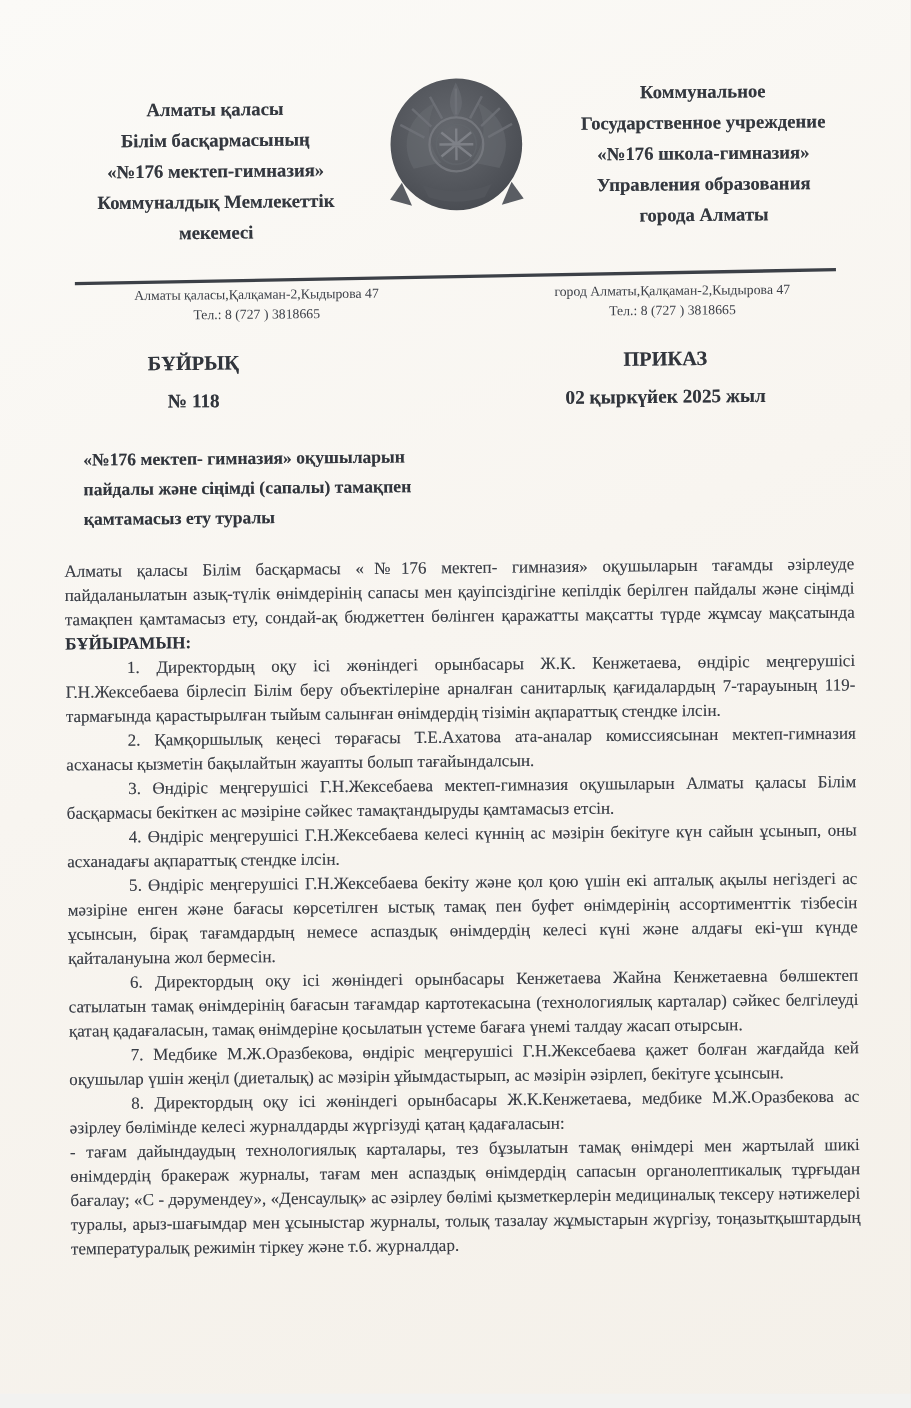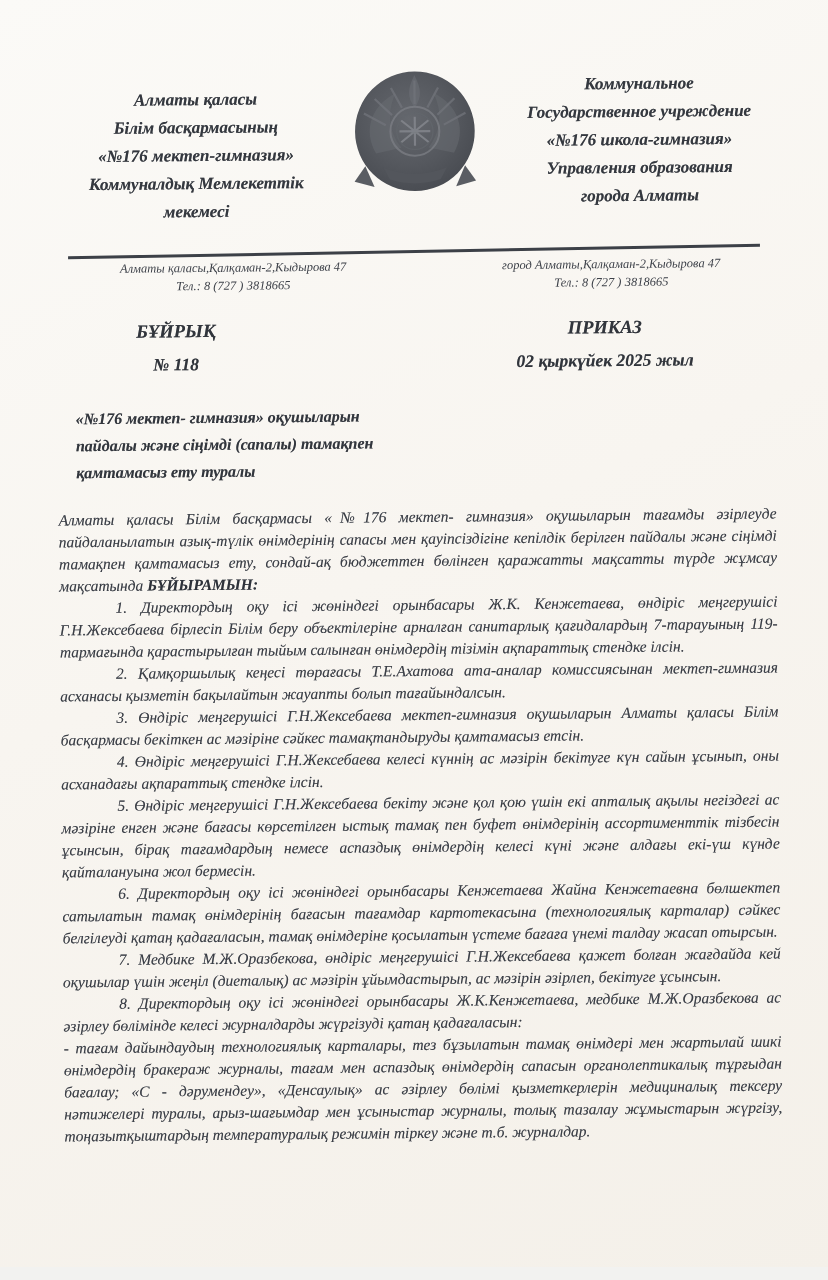--- a/index.html
+++ b/index.html
@@ -10,21 +10,20 @@
     font-family: "Liberation Serif", "DejaVu Serif", serif;
   }
   .sheet {
     position: relative;
     width: 828px;
     height: 1280px;
     margin: 0 auto;
     overflow: hidden;
     background: linear-gradient(155deg, #fbfaf7 0%, #f8f5f0 45%, #f4f0e9 100%);
     color: #3a3e46;
-    font-style: italic;
   }
   .sheet-inner {
     transform: rotate(-0.55deg);
     transform-origin: 50% 40%;
     padding-top: 56px;
   }
   
   .letterhead {
     display: flex;
     justify-content: space-between;

